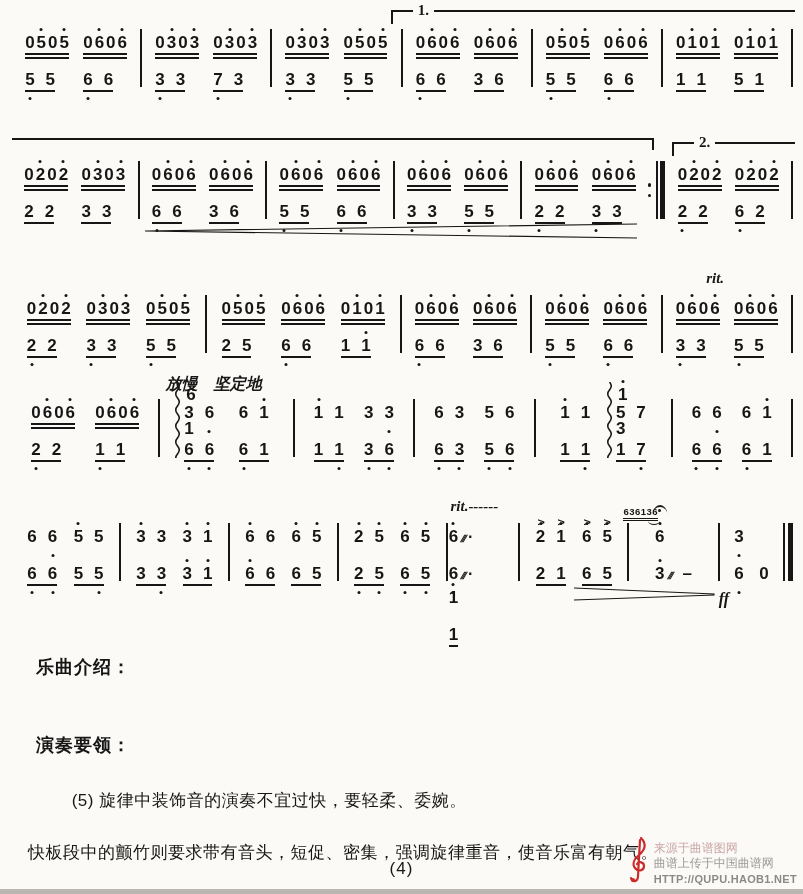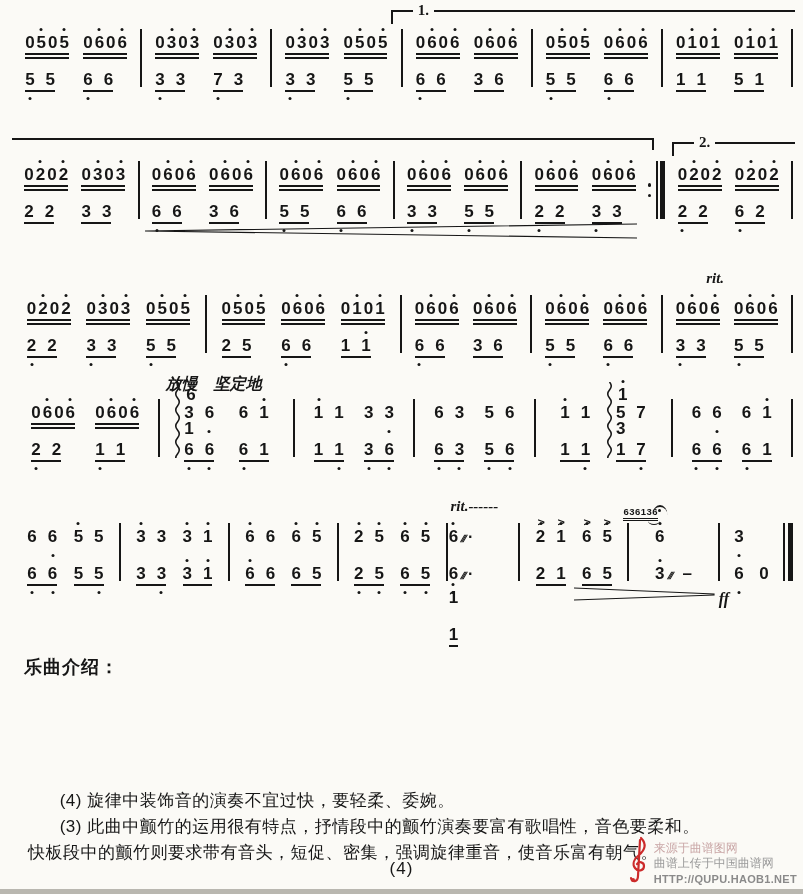--- a/index.html
+++ b/index.html
@@ -48,21 +48,21 @@
   .ovl{position:absolute;pointer-events:none}
   .bracket{top:-18px;height:12px;border-top:2px solid #161616;border-left:2px solid #161616}
   .vlabel{position:absolute;top:-10px;left:20px;padding:0 5px;background:#fbfaf6;font:700 15px "Liberation Serif",serif}
   .topline{top:-22px;height:10px;border-top:2px solid #161616;border-right:2px solid #161616}
   .hairpin_open,.hairpin_close{bottom:-18px;height:18px}
   .hairpin_open svg,.hairpin_close svg{width:100%;height:100%;display:block}
   .textlabel{bottom:-24px}
   .fflabel{font:italic 700 16px "Liberation Serif",serif}
 
   
-  .tb{position:absolute;left:24px;right:24px}
+  .tb{position:absolute;left:36px;right:24px}
   .tb.h{font-weight:700;font-size:18px;letter-spacing:1px}
   .tb.p{font-size:17px;letter-spacing:.5px}
   .indent{padding-left:2.1em}
   #t-head1{top:655px}
   #t-para1{top:689px}
   #t-head2{top:733px}
   #t-item1{top:762px}
   #t-item2{top:789px}
   #t-item3{top:815px}
   #t-cont{top:841px;left:28px}
@@ -1519,22 +1519,22 @@
           </div>
         </div>
       </div>
       <div class="barwrap">
         <div class="bar "></div>
         <div class="bar bar-thick"></div>
       </div>
     </div>
 
   <div class="tb h" id="t-head1">乐曲介绍：</div>
-  <div class="tb p indent" id="t-item2">(4) 旋律中装饰音的演奏不宜过快，要轻柔、委婉。</div>
-  <div class="tb p indent" id="t-item3">(3) 此曲中颤竹的运用很有特点，抒情段中的颤竹演奏要富有歌唱性，音色要柔和。</div>
+  <div class="tb h" id="t-head2">演奏要领：</div>
+  <div class="tb p indent" id="t-item2">(5) 旋律中装饰音的演奏不宜过快，要轻柔、委婉。</div>
   <div class="tb p" id="t-cont">快板段中的颤竹则要求带有音头，短促、密集，强调旋律重音，使音乐富有朝气。</div>
 
   <div class="pageno">(4)</div>
 
   <div class="wm">
     <svg width="24" height="50" viewBox="0 0 24 50">
       <path d="M14 2 C20 8 18 14 12 19 C7 23 5 28 8 32 C11 36 17 35 17 30 C17 26 12 25 10 28 M13 4 L11 40 C11 46 5 47 4 42" stroke="#cc2b2b" fill="none" stroke-width="2.2" stroke-linecap="round"></path>
       <circle cx="6" cy="44" r="2" fill="#cc2b2b"></circle>
     </svg>
     <div class="wm-texts">

